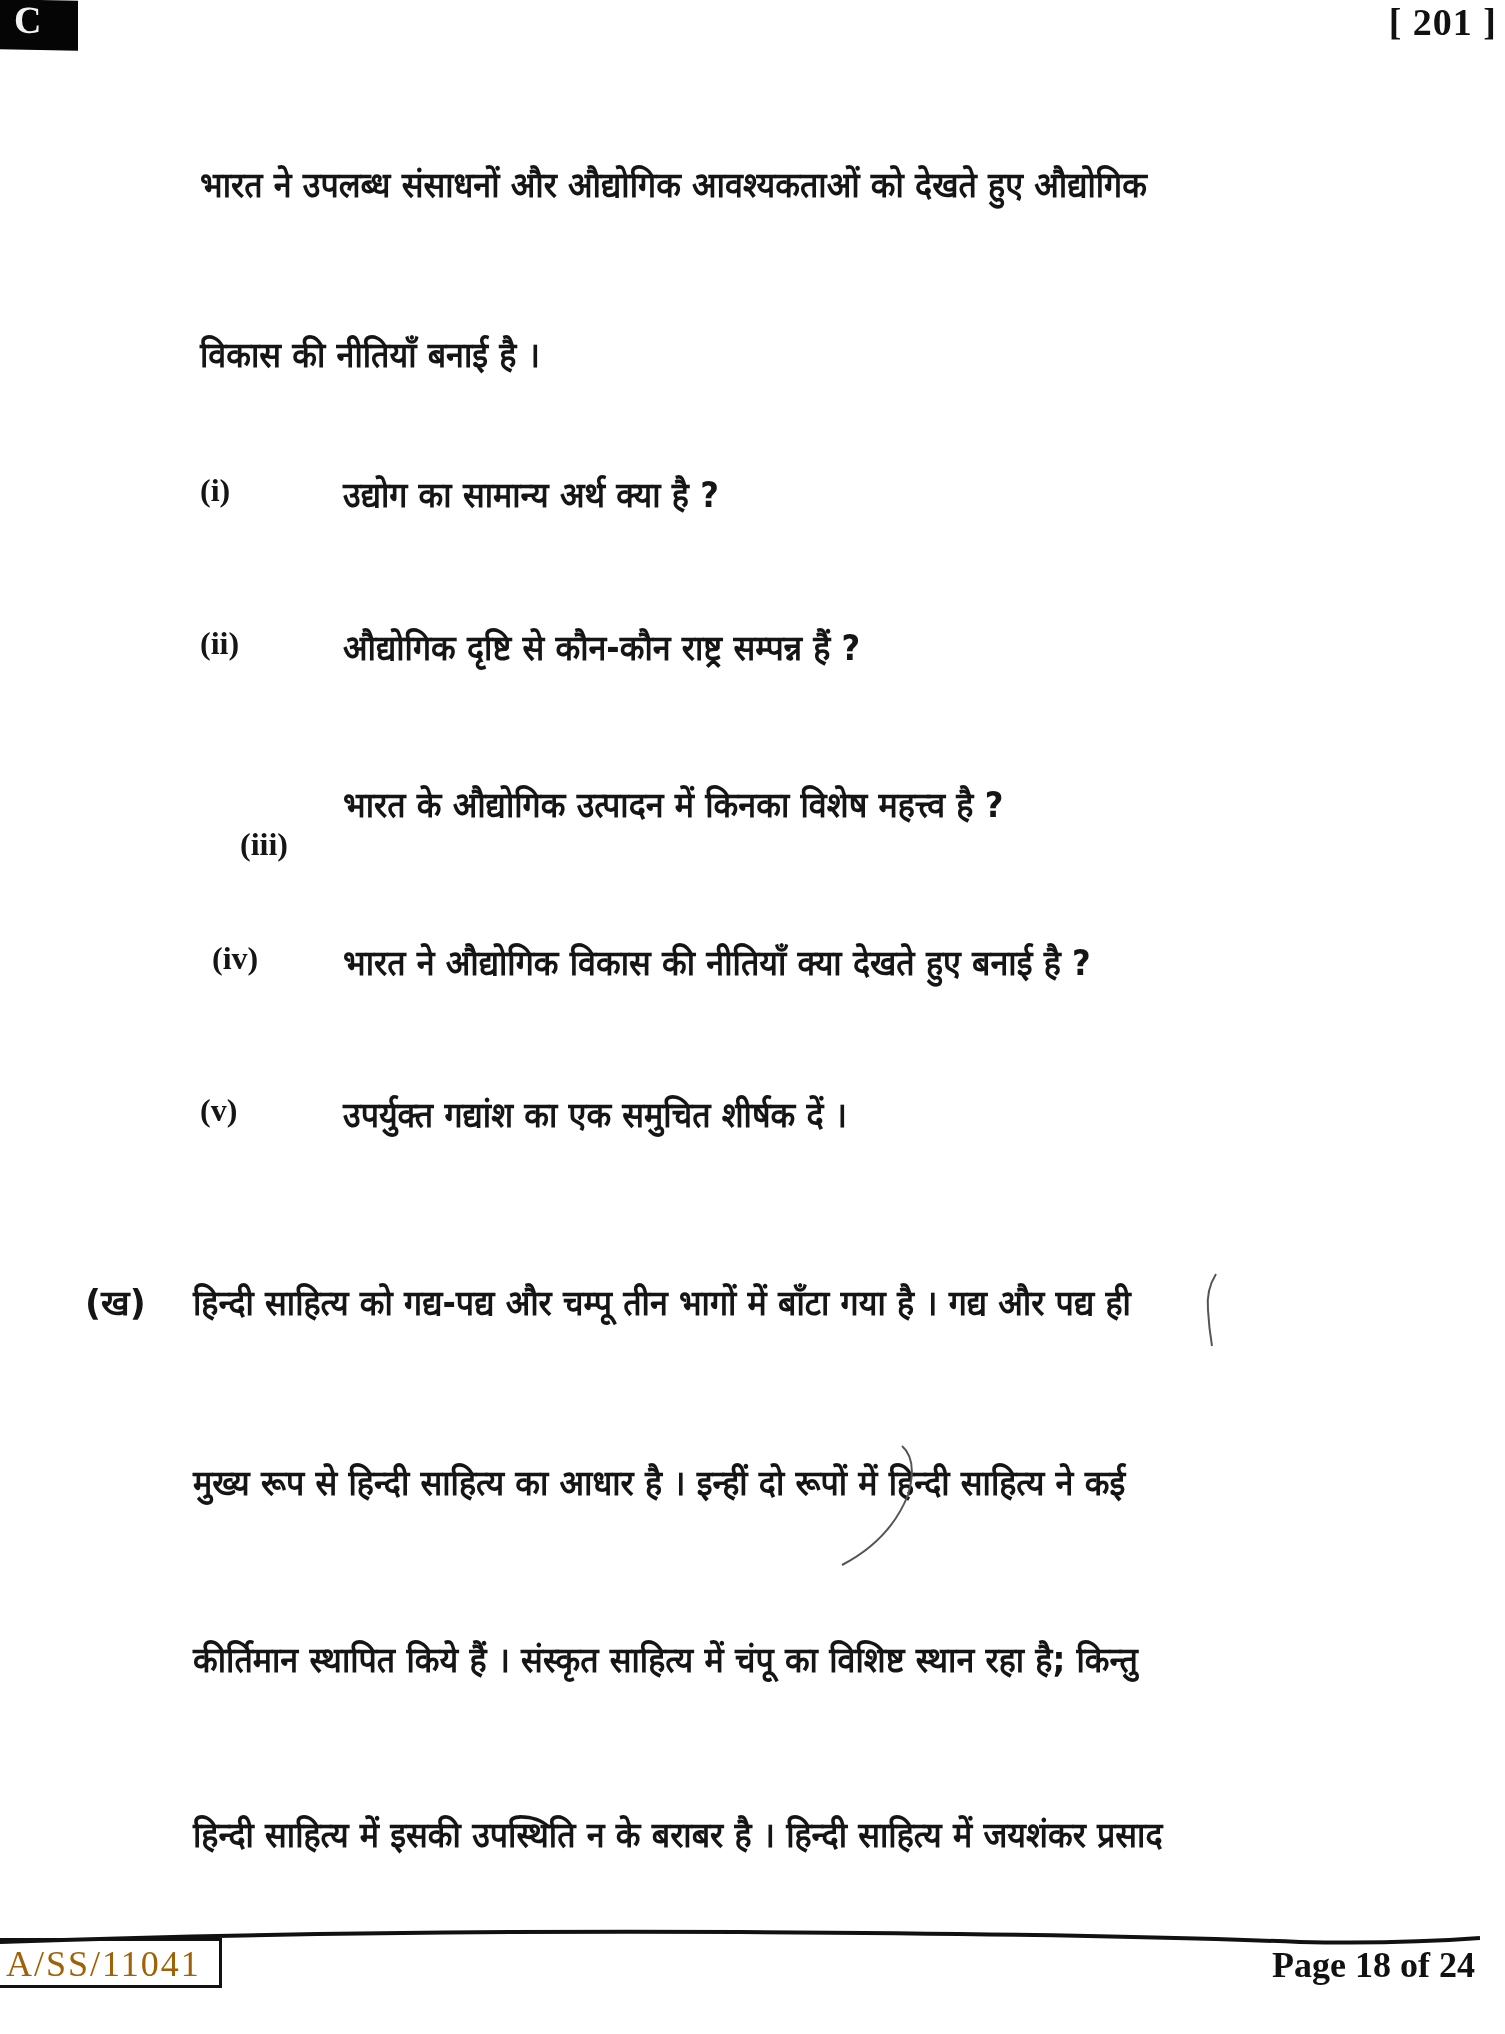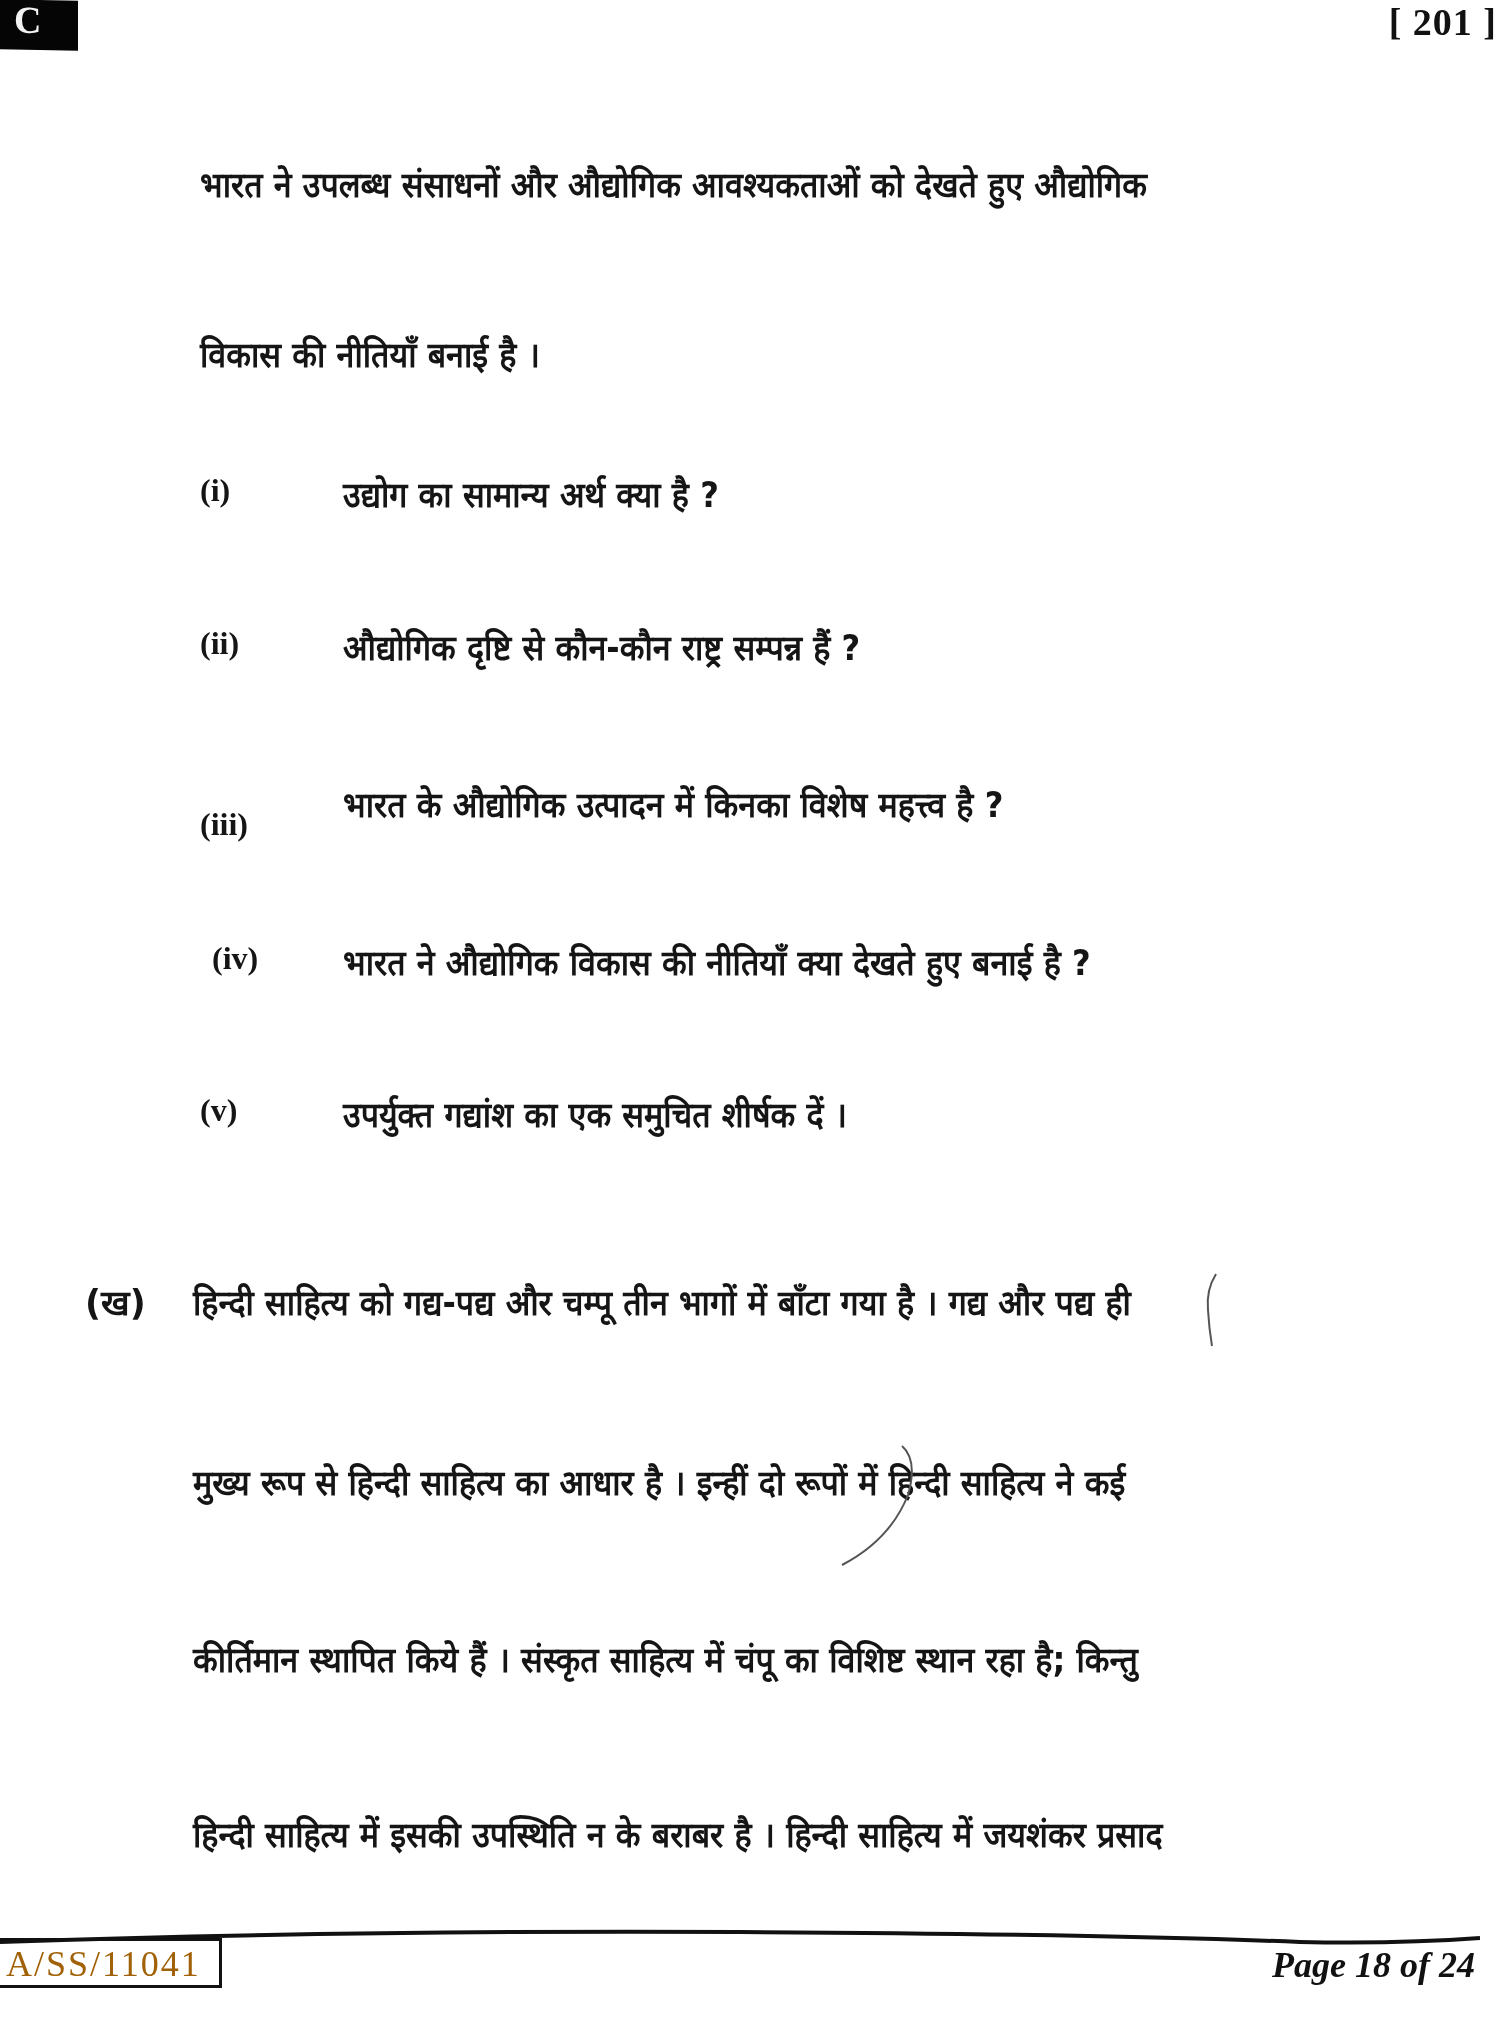--- a/index.html
+++ b/index.html
@@ -100,21 +100,20 @@
       box-sizing: border-box;
     }
     .page-indicator {
       position: absolute;
       right: 30px;
       top: 1944px;
       font-family: "Liberation Serif", "DejaVu Serif", serif;
       font-size: 36px;
       font-weight: bold;
       color: #111;
-      font-style: italic;
     }
     .pen-mark {
       position: absolute;
       pointer-events: none;
     }
   </style>
 </head>
 <body>
 
 <div class="corner-badge">C</div>
@@ -128,21 +127,21 @@
 <div>
   <div>
     <span class="q-label" style="top:472px;">(i)</span>
     <span class="q-text" style="top:470px;">उद्योग का सामान्य अर्थ क्या है ?</span>
   </div>
   <div>
     <span class="q-label" style="top:625px;">(ii)</span>
     <span class="q-text" style="top:623px;">औद्योगिक दृष्टि से कौन-कौन राष्ट्र सम्पन्न हैं ?</span>
   </div>
   <div>
-    <span class="q-label" style="top:806px;">(iii)</span>
+    <span class="q-label" style="top:826px;margin-left:40px;">(iii)</span>
     <span class="q-text" style="top:780px;">भारत के औद्योगिक उत्पादन में किनका विशेष महत्त्व है ?</span>
   </div>
   <div>
     <span class="q-label" style="top:940px;margin-left:12px;">(iv)</span>
     <span class="q-text" style="top:938px;">भारत ने औद्योगिक विकास की नीतियाँ क्या देखते हुए बनाई है ?</span>
   </div>
   <div>
     <span class="q-label" style="top:1092px;">(v)</span>
     <span class="q-text" style="top:1090px;">उपर्युक्त गद्यांश का एक समुचित शीर्षक दें ।</span>
   </div>

